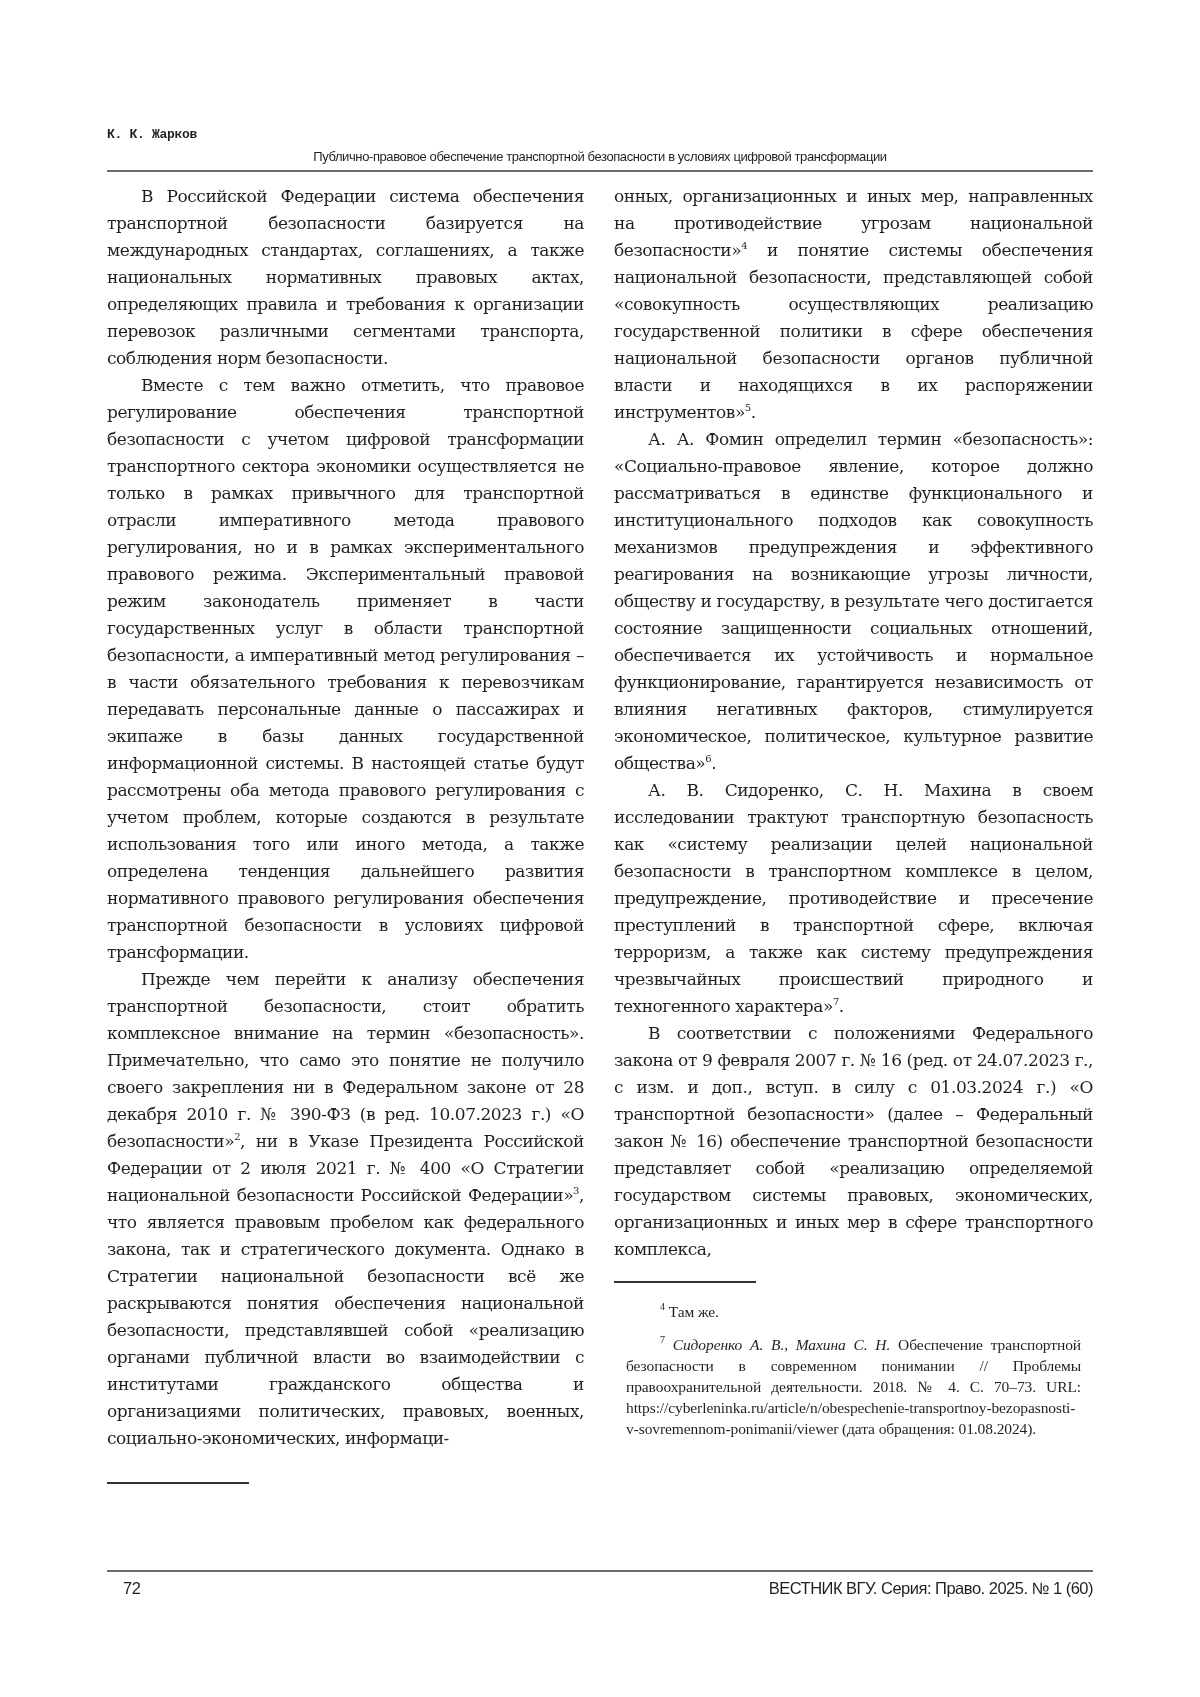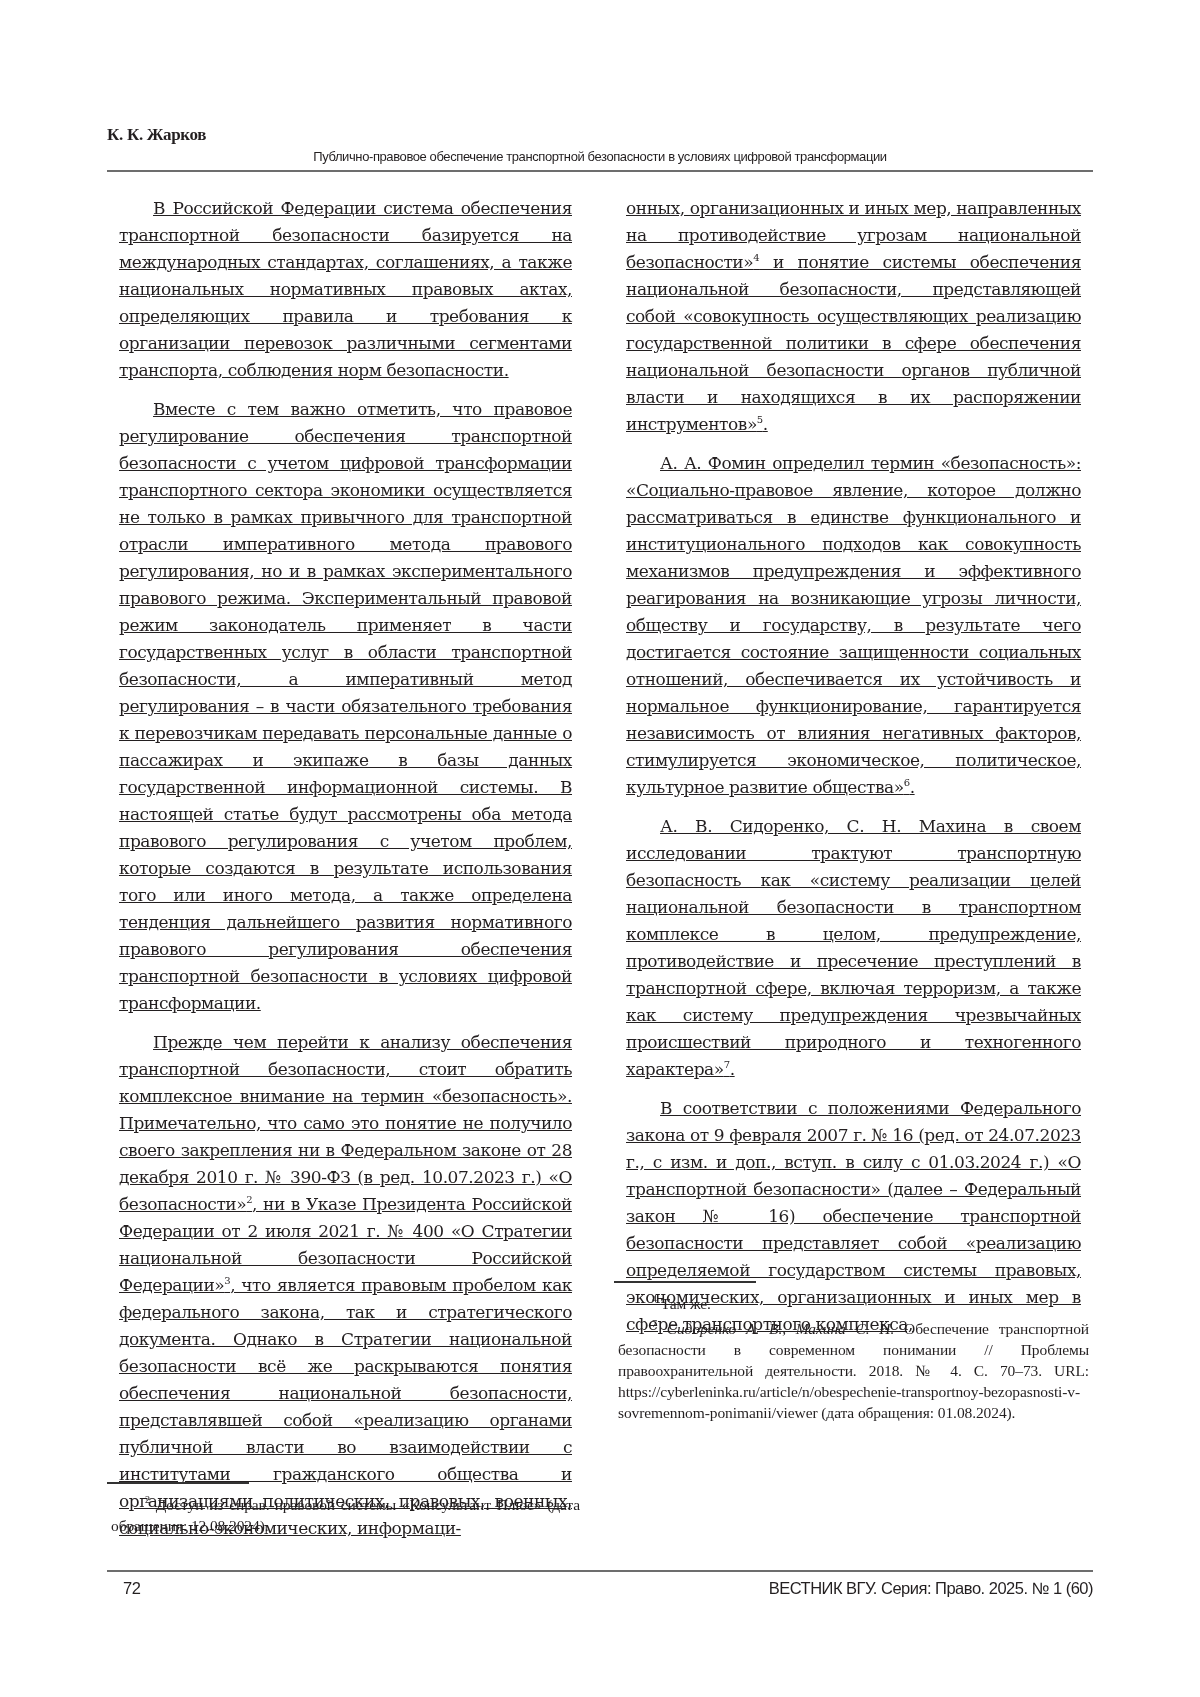--- a/index.html
+++ b/index.html
@@ -1,29 +1,29 @@
 <!DOCTYPE html>
 <html><head>
 <meta charset="utf-8">
 <style>
   html, body { margin: 0; padding: 0; background: #ffffff; }
   body { width: 1200px; height: 1697px; position: relative; overflow: hidden; color: #231f20; }
   .header { position: absolute; left: 107px; top: 124px; width: 986px; }
-  .author { font-family: Liberation Serif, serif; font-weight: bold; font-size: 17px; letter-spacing: -0.3px; line-height: 22px; }
+  .author { font-family: Liberation Mono, monospace; font-weight: bold; font-size: 13px; letter-spacing: -0.3px; line-height: 22px; }
   .title { font-family: "Liberation Sans", sans-serif; font-size: 13px; letter-spacing: -0.4px; line-height: 22px; white-space: nowrap; text-align: center; }
   .rule { position: absolute; left: 107px; width: 986px; height: 2px; background: #6d6d6d; }
   .col { position: absolute; top: 183px; font-family: "DejaVu Serif", serif; font-size: 17px; line-height: 27px; letter-spacing: -0.45px; text-align: justify; hyphens: manual; }
   .col.left { left: 107px; width: 477px; }
   .col.right { left: 614px; width: 479px; }
-  .col p { margin: 12px; text-indent: 34px; text-decoration: underline; }
+  .col p { margin: 0; text-indent: 34px; }
   .col p.cont { text-indent: 0; }
   sup { font-size: 10px; line-height: 0; vertical-align: 7px; }
   .fnrule { position: absolute; height: 1.5px; width: 142px; background: #333; }
   .fn { position: absolute; font-family: "Liberation Serif", serif; font-size: 15.5px; line-height: 21px; text-align: justify; letter-spacing: -0.1px; }
-  .fn p { margin: 4px; text-indent: 34px; }
+  .fn p { margin: 12px; text-indent: 34px; }
   .fn .name { font-style: italic; }
   .footer { position: absolute; top: 1579px; left: 107px; width: 986px; font-family: "Liberation Sans", sans-serif; font-size: 16.5px; letter-spacing: -0.5px; }
   .footer .pg { position: absolute; left: 16px; top: 0; }
   .footer .journal { position: absolute; right: 0; top: 0; white-space: nowrap; text-align: right; }
 </style>
 </head>
 <body>
 
 <div class="header">
   <div class="author">К. К. Жарков</div>
@@ -39,21 +39,20 @@
 
 <div class="col right">
   <p class="cont"><span>онных, организационных и иных мер, направленных на противодействие угрозам национальной безопасности»</span><sup>4</sup><span> и понятие системы обеспечения национальной безопасности, представляющей собой «совокупность осуществляющих реализацию государственной политики в сфере обеспечения национальной безопасности органов публичной власти и находящихся в их распоряжении инструментов»</span><sup>5</sup><span>.</span></p>
   <p><span>А. А. Фомин определил термин «безопасность»: «Социально-правовое явление, которое должно рассматриваться в единстве функционального и институционального подходов как совокупность механизмов предупреждения и эффективного реагирования на возникающие угрозы личности, обществу и государству, в результате чего достигается состояние защищенности социальных отношений, обеспечивается их устойчивость и нормальное функционирование, гарантируется независимость от влияния негативных факторов, стимулируется экономическое, политическое, культурное развитие общества»</span><sup>6</sup><span>.</span></p>
   <p><span>А. В. Сидоренко, С. Н. Махина в своем исследовании трактуют транспортную безопасность как «систему реализации целей национальной безопасности в транспортном комплексе в целом, предупреждение, противодействие и пресечение преступлений в транспортной сфере, включая терроризм, а также как систему предупреждения чрезвычайных происшествий природного и техногенного характера»</span><sup>7</sup><span>.</span></p>
   <p>В соответствии с положениями Федерального закона от 9 февраля 2007 г. № 16 (ред. от 24.07.2023 г., с изм. и доп., вступ. в силу с 01.03.2024 г.) «О транспортной безопасности» (далее – Федеральный закон № 16) обеспечение транспортной безопасности представляет собой «реализацию определяемой государством системы правовых, экономических, организационных и иных мер в сфере транспортного комплекса,</p>
 </div>
 
 <div class="fnrule" style="left:107px; top:1482px;"></div>
 <div class="fn" style="left:107px; top:1490px; width:477px;">
-  <p><sup>2</sup> <span>Доступ из справ.-правовой системы «Консультант Плюс» (дата обращения: 12.08.2024).</span></p>
 </div>
 
 <div class="fnrule" style="left:614px; top:1281px;"></div>
 <div class="fn" style="left:614px; top:1289px; width:479px;">
   <p><sup>4</sup> <span>Там же.</span></p>
   <p><sup>7</sup> <span class="name">Сидоренко А. В., Махина С. Н.</span> <span>Обеспечение транспортной безопасности в современном понимании // Проблемы правоохранительной деятельности. 2018. № 4. С. 70–73. URL: https://cyberleninka.ru/article/n/obespeche­nie-transportnoy-bezopasnosti-v-sovremennom-ponima­nii/viewer (дата обращения: 01.08.2024).</span></p>
 </div>
 
 <div class="rule" style="top:1570px;"></div>
 <div class="footer">

